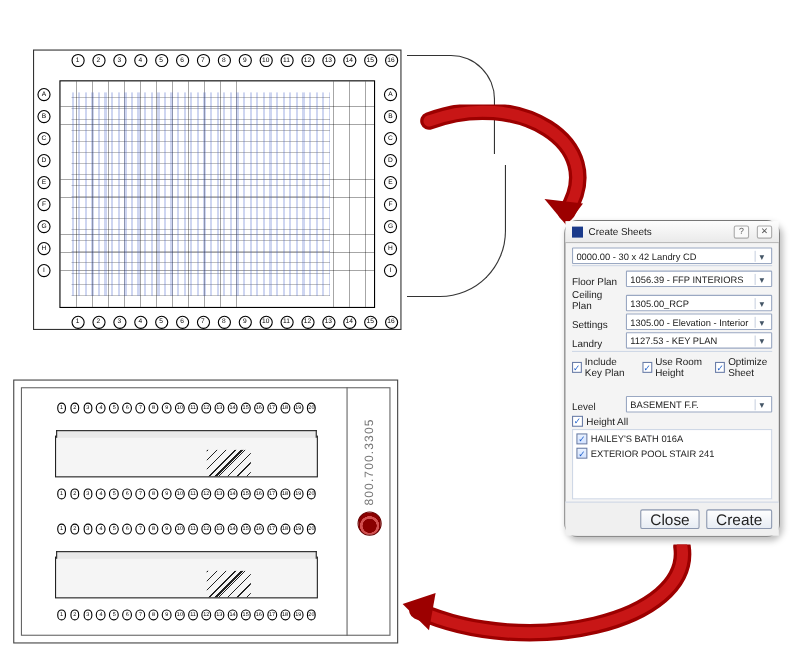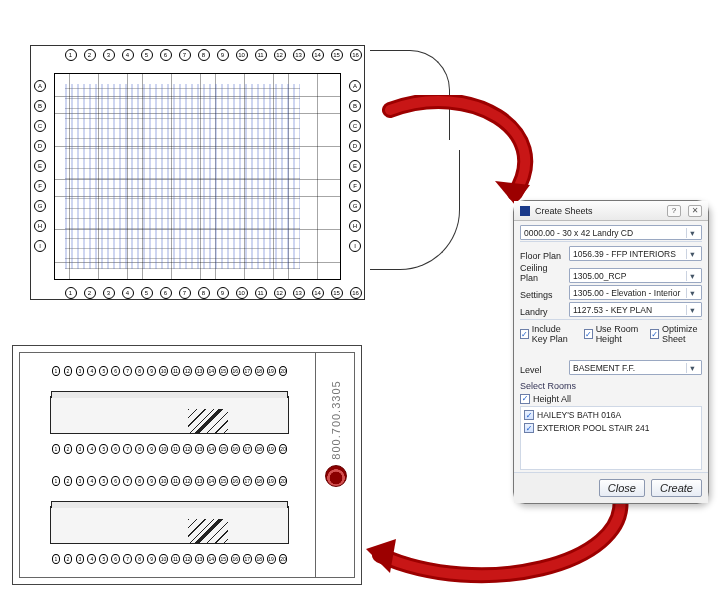--- a/index.html
+++ b/index.html
@@ -165,22 +165,22 @@
     padding:2px 3px; overflow:hidden;
   }
   .rooms-list .item { display:flex; align-items:center; gap:3px; height:13px; font-size:8.5px; }
   .rooms-list .box { width:10px; height:10px; border:1px solid #6b7ea8; background:linear-gradient(#eaf2ff,#d2e2ff); display:inline-flex; align-items:center; justify-content:center; font-size:8px; color:#1a5cc9; }
   .dlg-footer {
     display:flex; justify-content:flex-end; gap:6px;
     padding:6px; border-top:1px solid #cfd8e6; background:#f0f0f0;
   }
   .btn {
     min-width:44px; height:18px; border:1px solid #8c98b0; border-radius:2px;
-    background:linear-gradient(#fefefe,#e7ecf4); font-size:11px; color:#222;
-    display:inline-flex; align-items:center; justify-content:center; padding:0 8px;font-style:italic;
+    background:linear-gradient(#fefefe,#e7ecf4); font-size:14px; color:#222;
+    display:inline-flex; align-items:center; justify-content:center; padding:0 8px;
   }
 </style>
 </head>
 <body>
 
 <div class="plan-box">
   <div class="grid-bubbles-top" id="gbt">
       <div class="bubble">1</div>
       <div class="bubble">2</div>
       <div class="bubble">3</div>
@@ -423,21 +423,20 @@
     </div>
 
     <div class="row" style="margin-top:16px;">
       <span class="lbl">Level</span>
       <div class="combo">
         <span class="val">BASEMENT F.F.</span>
         <span class="caret">▾</span>
       </div>
     </div>
 
-    <div class="section-label" style="margin-top:6px;">Select Rooms</div>
     <label class="cb">
         <span class="box">✓</span>
         <span>Height All</span>
       </label>
     <div class="rooms-list">
       <div class="item">
           <span class="box">✓</span>
           <span>HAILEY'S BATH 016A</span>
         </div>
       <div class="item">

